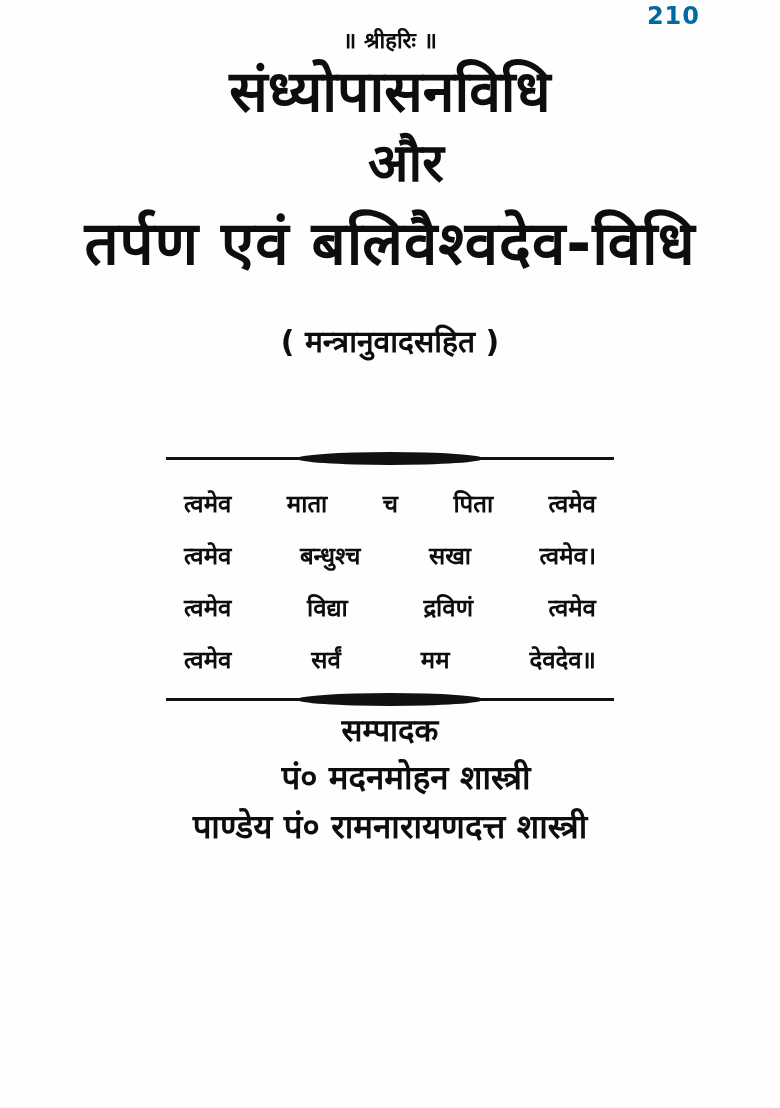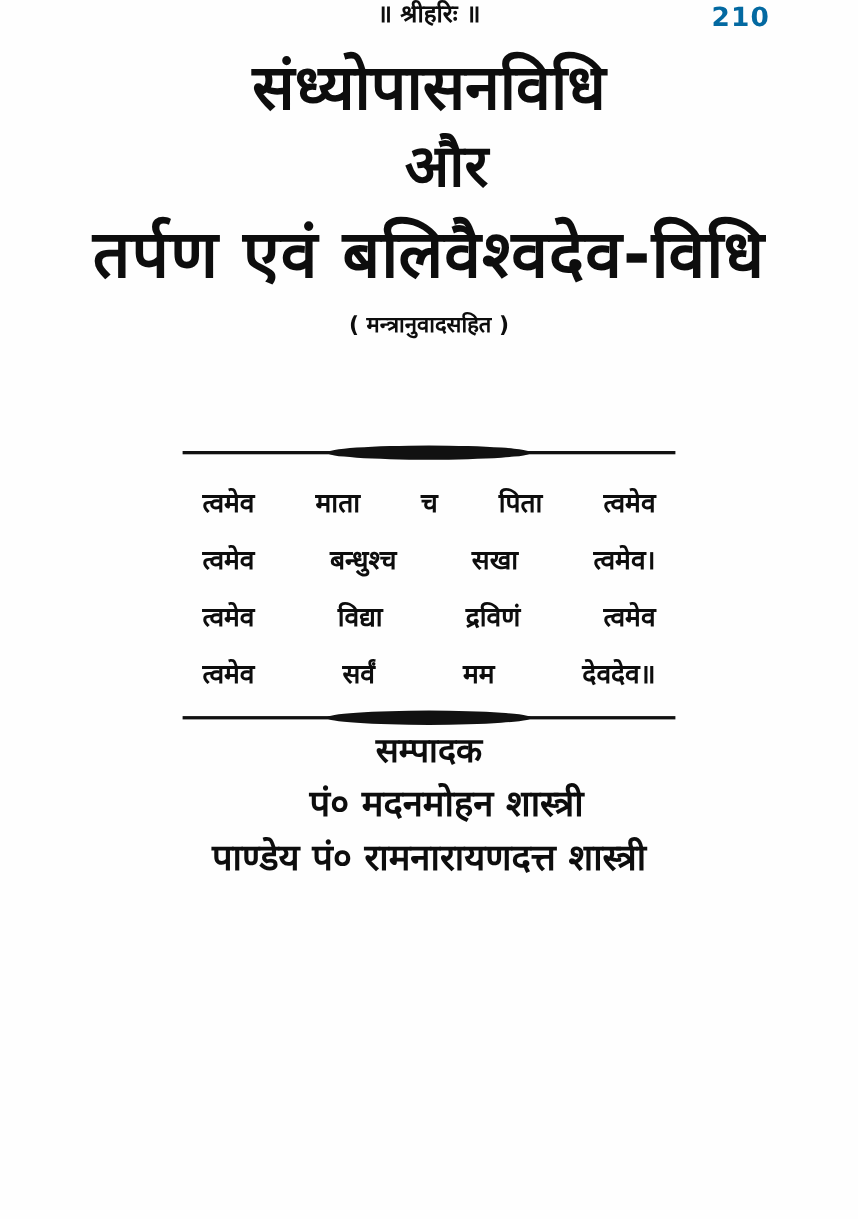--- a/index.html
+++ b/index.html
@@ -24,27 +24,27 @@
   .page-number {
     position: absolute;
     top: 2px;
     right: 80px;
     font-size: 24px;
     font-weight: bold;
     letter-spacing: 1px;
     color: #0369a1;
   }
   .invocation {
+    padding-top: 27px;
     text-align: center;
     font-size: 22px;
     font-weight: bold;
     line-height: 28px;
   }
   .title-line1 {
-    margin-top: 16px;
     text-align: center;
     font-size: 57px;
     font-weight: bold;
     line-height: 72px;
   }
   .title-line2 {
     margin-top: 2px;
     text-align: center;
     font-size: 53px;
     font-weight: bold;
@@ -53,22 +53,23 @@
   }
   .title-line3 {
     margin-top: 4px;
     text-align: center;
     font-size: 60px;
     font-weight: bold;
     line-height: 84px;
     letter-spacing: 1px;
   }
   .subtitle {
+    margin-top: 36px;
     text-align: center;
-    font-size: 20px;
+    font-size: 30px;
     font-weight: bold;
     line-height: 42px;
   }
   .rule {
     position: relative;
     width: 448px;
     height: 15px;
     margin: 0 auto;
   }
   .rule .rule-line {

